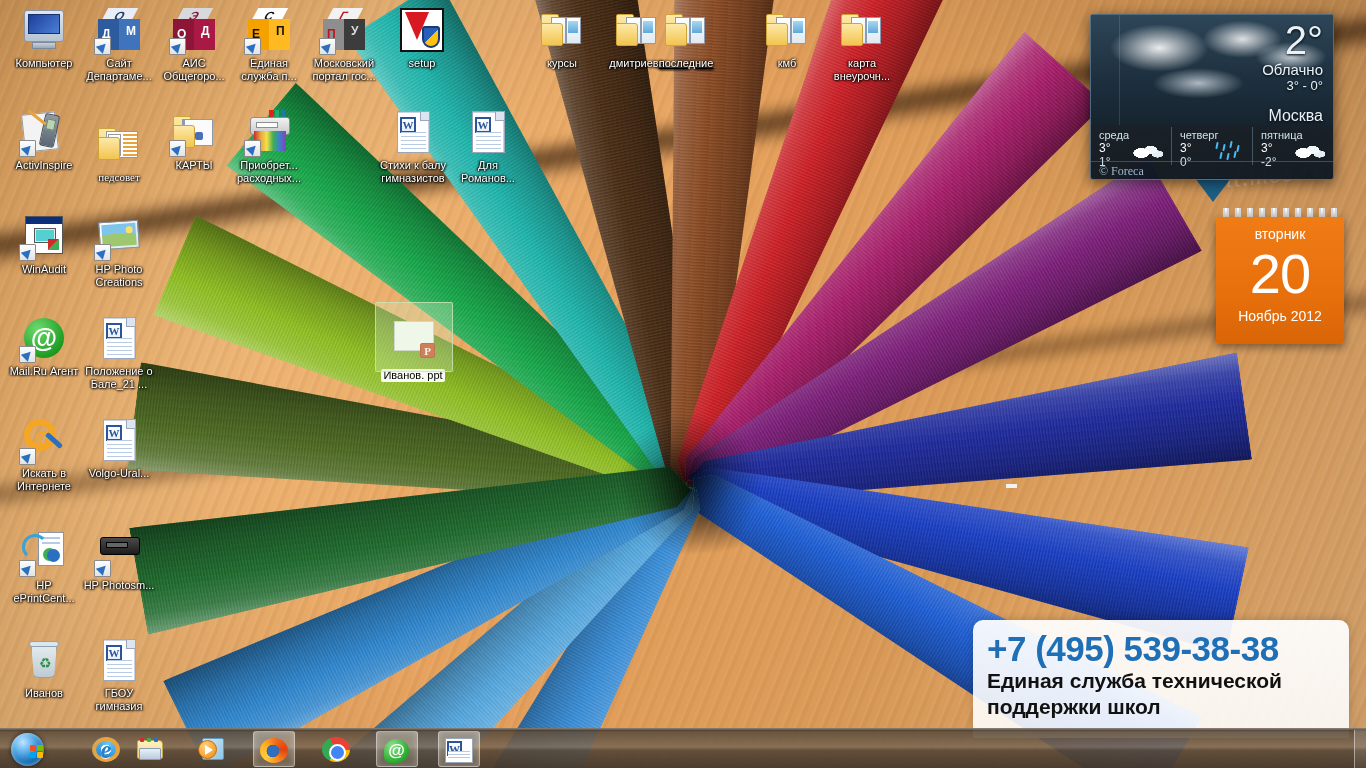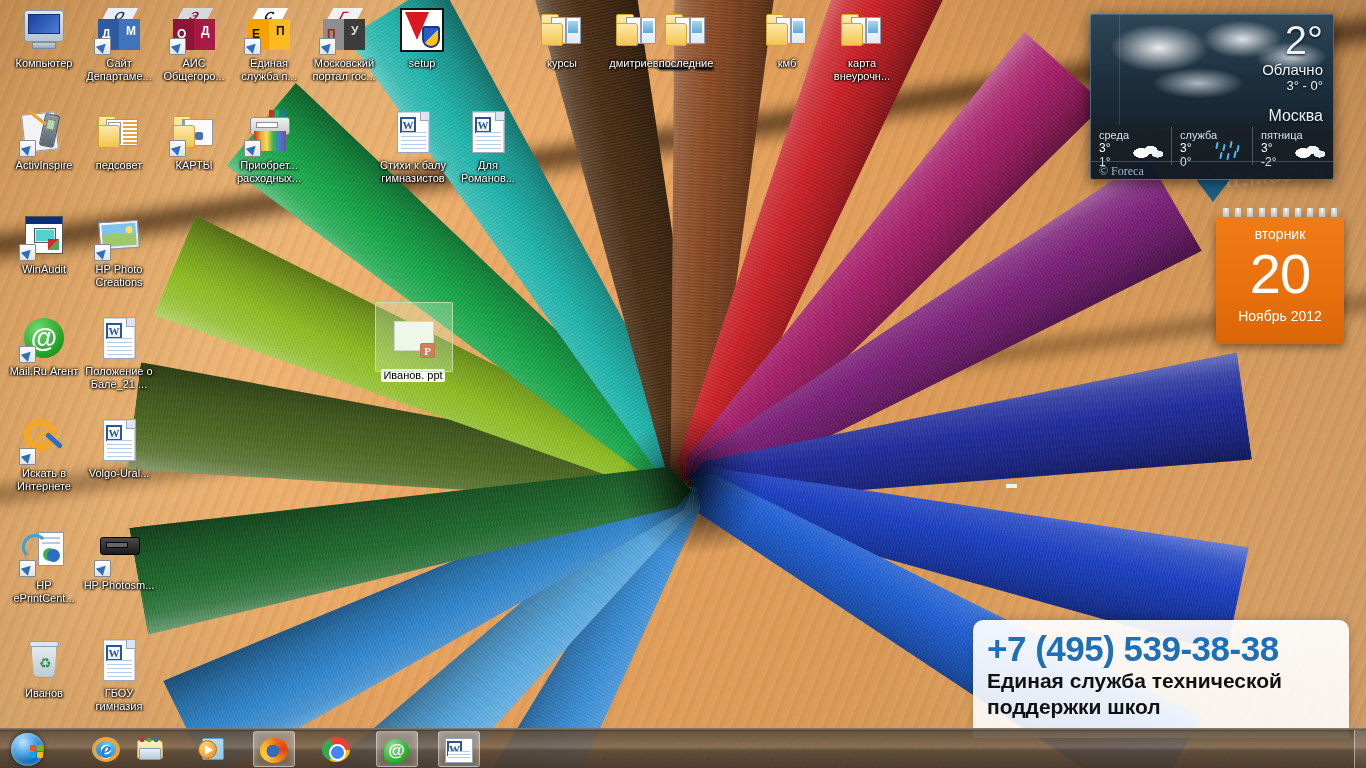--- a/index.html
+++ b/index.html
@@ -569,21 +569,21 @@
         <div class="glyphwrap">
           <div style="position:absolute;left:3px;top:5px;width:34px;height:38px;background:#f3f3f3;border:1px solid #9a9a9a;transform:rotate(-6deg)"></div>
           <div style="position:absolute;left:22px;top:6px;width:15px;height:33px;background:linear-gradient(180deg,#8d9aa6,#5b6874);border:1px solid #45505a;border-radius:3px;transform:rotate(12deg)">
             <div style="position:absolute;left:2px;top:4px;right:2px;height:11px;background:#b8d4b0;border:1px solid #6e7e6a"></div>
           </div>
           <div style="position:absolute;left:6px;top:8px;width:22px;height:3px;background:#e8a33d;transform:rotate(38deg)"></div>
           <div class="shortcut"></div>
         </div>
         <div class="label">ActivInspire</div>
       </div>
-      <div class="dicon" style="left: 81px; top: 108px;">
+      <div class="dicon" style="left: 81px; top: 120px; font-family: Liberation Serif, serif;">
         <div class="glyphwrap">
           <div class="folder">
             <div class="back"></div>
             <div class="pages" style="left:8px;width:32px;background:#fff">
               <div style="position:absolute;left:1px;top:2px;width:13px;height:22px;background:linear-gradient(180deg,#fff 0 33%,#2b52a8 33% 66%,#cc2026 66% 100%);border:1px solid #999"></div>
               <div style="position:absolute;left:16px;top:2px;width:14px;height:22px;background:repeating-linear-gradient(180deg,#e8a33d 0 2px,#fff 2px 4px)"></div>
             </div>
             <div class="front"></div>
           </div>
         </div>
@@ -834,21 +834,21 @@
     <div id="forecast">
         <div class="fday">
           <div class="dname">среда</div>
           <div class="hi">3°</div>
           <div class="lo">1°</div>
           <div class="wicon">
             <div class="cloudart"></div>
           </div>
         </div>
         <div class="fday">
-          <div class="dname">служба</div>
+          <div class="dname">четверг</div>
           <div class="hi">3°</div>
           <div class="lo">0°</div>
           <div class="wicon">
             <div class="rainart">
               <i style="left:4px;top:1px"></i>
               <i style="left:11px;top:3px"></i>
               <i style="left:18px;top:0px"></i>
               <i style="left:25px;top:4px"></i>
               <i style="left:8px;top:11px"></i>
               <i style="left:15px;top:12px"></i>

